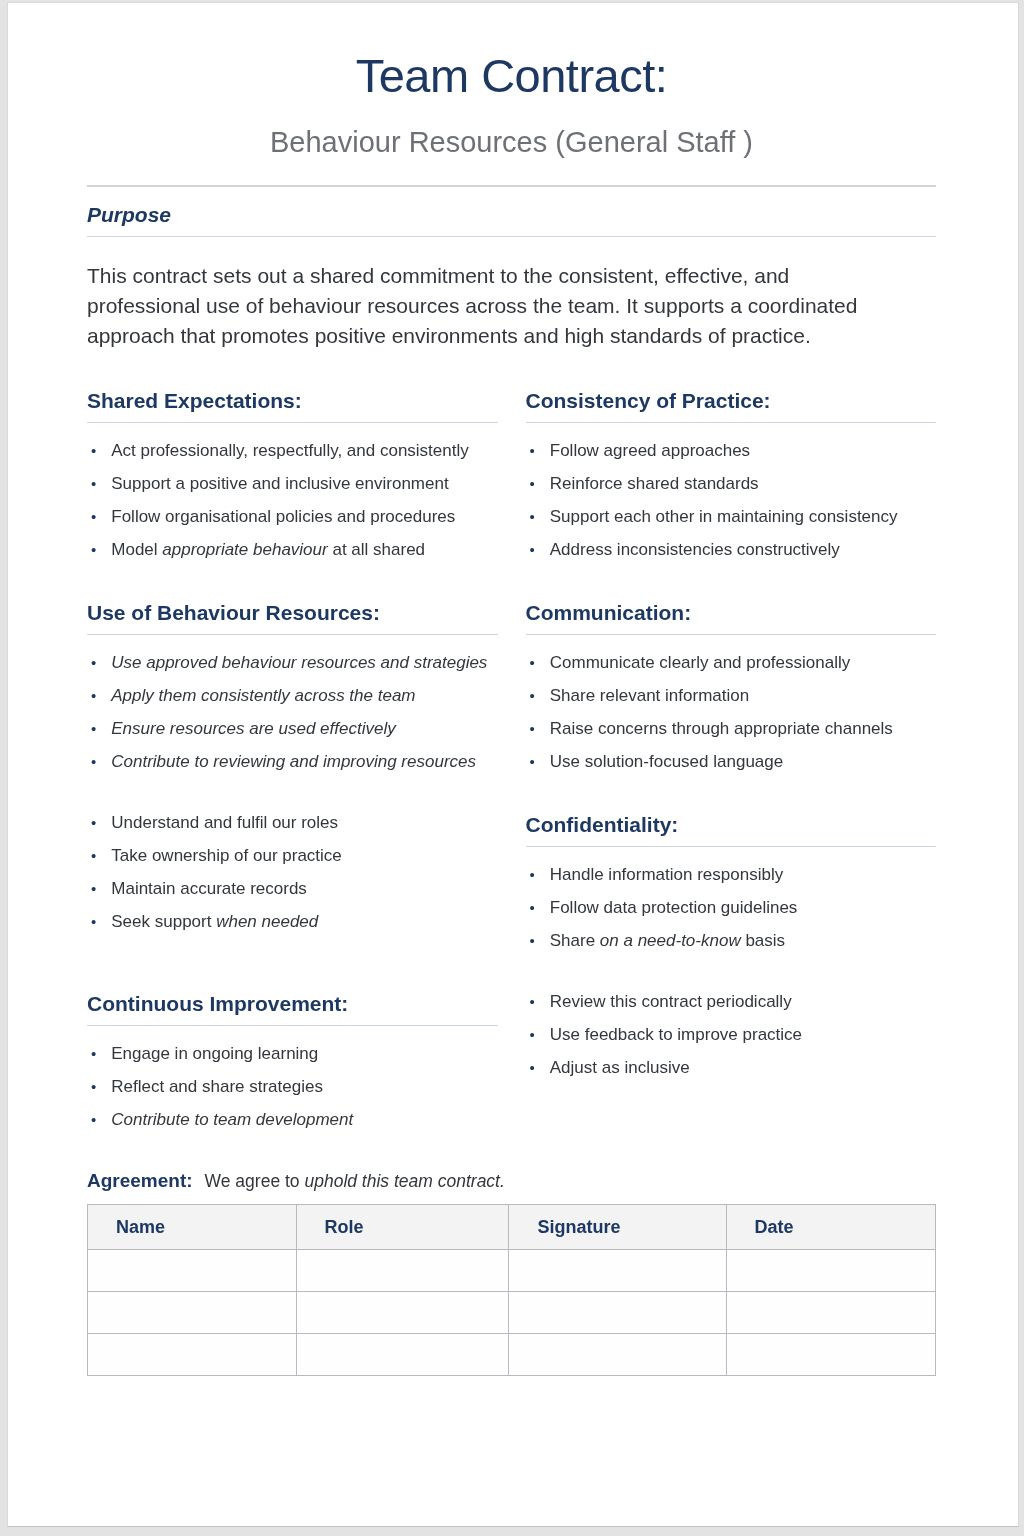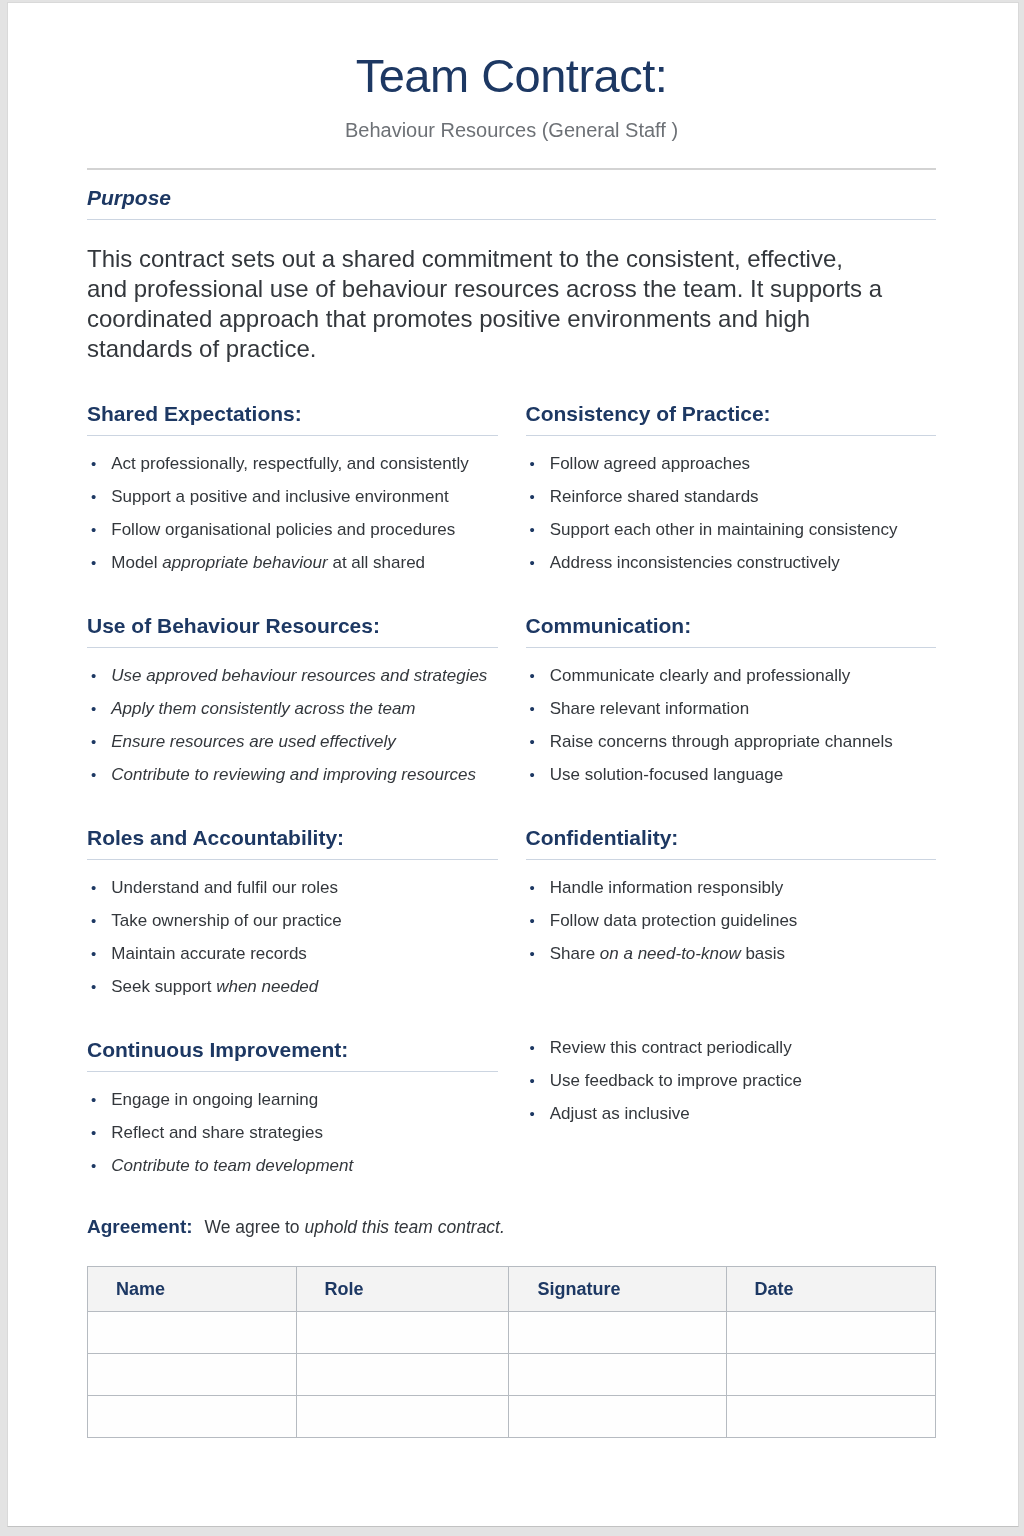--- a/index.html
+++ b/index.html
@@ -33,44 +33,44 @@
   
   .doc-header{margin-top:46px;text-align:center;}
   .doc-title{
     color:var(--navy);
     font-size:47px;
     font-weight:normal;
     letter-spacing:-0.5px;
     line-height:1.15;
   }
   .doc-subtitle{
-    margin-top:16px;
+    margin-top:23px;
     color:var(--subtitle-gray);
-    font-size:20px;
+    font-size:29px;
     font-weight:normal;
   }
   .top-divider{
     border:none;
     border-top:2px solid var(--rule);
     margin-top:26px;
   }
   
   .purpose-heading{
     margin-top:16px;
     color:var(--navy);
     font-size:21px;
     font-weight:bold;
     font-style:italic;
     padding-bottom:9px;
     border-bottom:1.5px solid var(--heading-rule);
   }
   .purpose-body{
     margin-top:24px;
     color:var(--body-text);
-    font-size:24px;
+    font-size:21px;
     line-height:30px;
     max-width:800px;
   }
   
   .sections-grid{
     margin-top:38px;
     display:grid;
     grid-template-columns:1fr 1fr;
     column-gap:33px;
     row-gap:38px;
@@ -114,21 +114,21 @@
     font-size:19px;
     font-weight:bold;
   }
   .agreement-text{
     color:var(--body-text);
     font-size:17.5px;
   }
   .agreement-text em{font-style:italic;}
   
   .signature-table{
-    margin-top:28px;
+    margin-top:12px;
     width:100%;
     border-collapse:collapse;
     table-layout:fixed;
   }
   .signature-table th{
     background:var(--th-bg);
     border:1px solid var(--table-border);
     color:var(--navy);
     font-size:18px;
     font-weight:bold;
@@ -247,21 +247,20 @@
               <span class="bullet-text"><span>Raise concerns through appropriate channels</span></span>
             </li>
             <li class="bullet-item">
               <span class="dot">•</span>
               <span class="bullet-text"><span>Use solution-focused language</span></span>
             </li>
           </ul>
   </section>
 
   <section class="doc-section">
-    <h3 class="section-heading">Roles and Accountability:</h3>
     <ul class="bullet-list">
             <li class="bullet-item">
               <span class="dot">•</span>
               <span class="bullet-text"><span>Understand and fulfil our roles</span></span>
             </li>
             <li class="bullet-item">
               <span class="dot">•</span>
               <span class="bullet-text"><span>Take ownership of our practice</span></span>
             </li>
             <li class="bullet-item">

